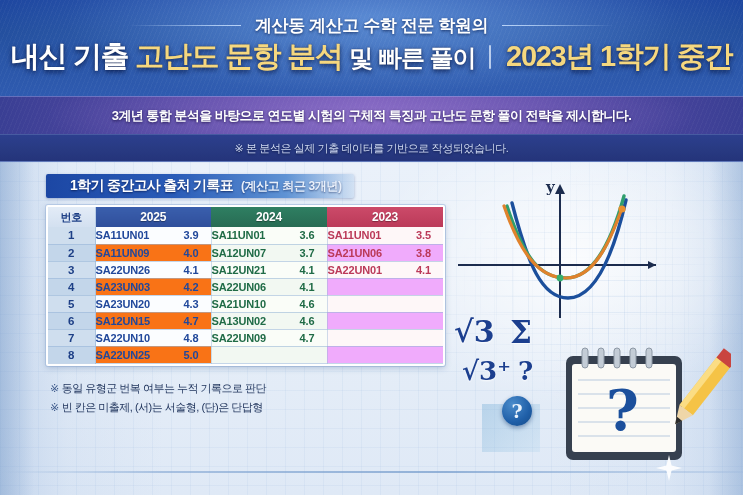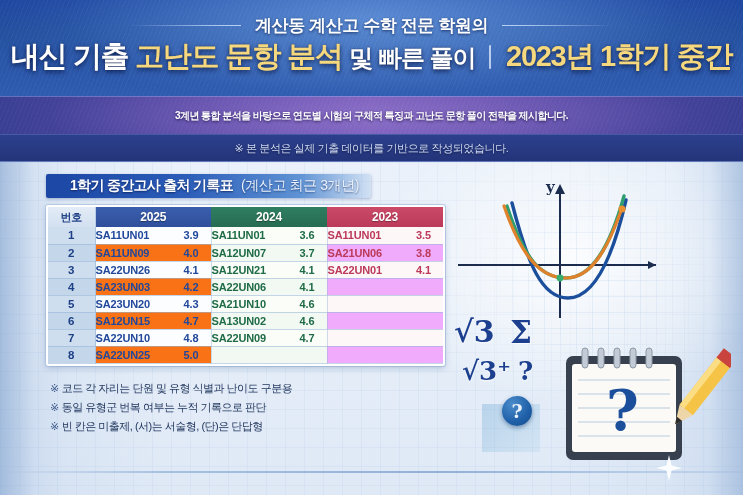--- a/index.html
+++ b/index.html
@@ -83,21 +83,21 @@
     display:flex; align-items:center; justify-content:center;
     border-top:1px solid rgba(150,170,235,.45);
   }
   .band-purple::after{
     content:""; position:absolute; inset:0;
     background:repeating-linear-gradient(112deg, rgba(255,255,255,.03) 0 1px, rgba(255,255,255,0) 1px 4px);
     pointer-events:none;
   }
   .subtitle{
     position:relative; z-index:2;
-    font-size:10px; font-weight:bold; color:#ffffff; letter-spacing:-.55px;
+    font-size:13px; font-weight:bold; color:#ffffff; letter-spacing:-.55px;
     text-shadow:0 1px 3px rgba(20,10,60,.8); white-space:nowrap;
   }
 
   
   .band-note{
     position:absolute; left:0; top:134px; width:743px; height:28px;
     background:linear-gradient(180deg,#2c3f8e 0%,#283a82 55%,#24347a 100%);
     display:flex; align-items:center; justify-content:center;
     border-top:1px solid rgba(130,155,225,.38);
     border-bottom:1px solid rgba(150,180,230,.5);
@@ -137,21 +137,21 @@
     display:flex; align-items:center; gap:8px;
     background:linear-gradient(90deg,#1c47a4 0%,#2a5cb8 42%,#5f93d4 78%,rgba(140,180,225,.25) 100%);
     border-radius:2px;
     box-shadow:0 1px 3px rgba(30,60,130,.35);
   }
   .section-title{
     font-size:14px; font-weight:bold; color:#ffffff; letter-spacing:-.7px;
     text-shadow:0 1px 2px rgba(8,26,80,.8); white-space:nowrap;
   }
   .section-sub{
-    font-size:14px; font-weight:normal; color:#e9f0fb; letter-spacing:-.4px;
+    font-size:12px; font-weight:bold; color:#e9f0fb; letter-spacing:-.4px;
     white-space:nowrap; text-shadow:0 1px 2px rgba(8,26,80,.6);
   }
 
   
   .table-wrap{
     position:absolute; left:46px; top:205px;
     width:399px;
     background:#ffffff;
     padding:2px;
     border-radius:2px;
@@ -475,21 +475,20 @@
               </div>
             </td>
             <td class="cell y2024"></td>
             <td class="cell y2023"></td>
           </tr>
         </tbody>
     </table>
   </div>
 
   <div class="notes" id="notes">
-      <div class="note-line"><span class="mk">※</span><span>코드 각 자리는 단원 및 유형 식별과 난이도 구분용</span></div>
       <div class="note-line"><span class="mk">※</span><span>동일 유형군 번복 여부는 누적 기록으로 판단</span></div>
       <div class="note-line"><span class="mk">※</span><span>빈 칸은 미출제, (서)는 서술형, (단)은 단답형</span></div>
     </div>
 
   <div class="illus">
     <div class="illus-grid"></div>
 
     <svg class="graph-svg" width="240" height="160" viewBox="0 0 240 160">
 
       <line x1="8" y1="95" x2="206" y2="95" stroke="#1c2c4e" stroke-width="2"></line>

